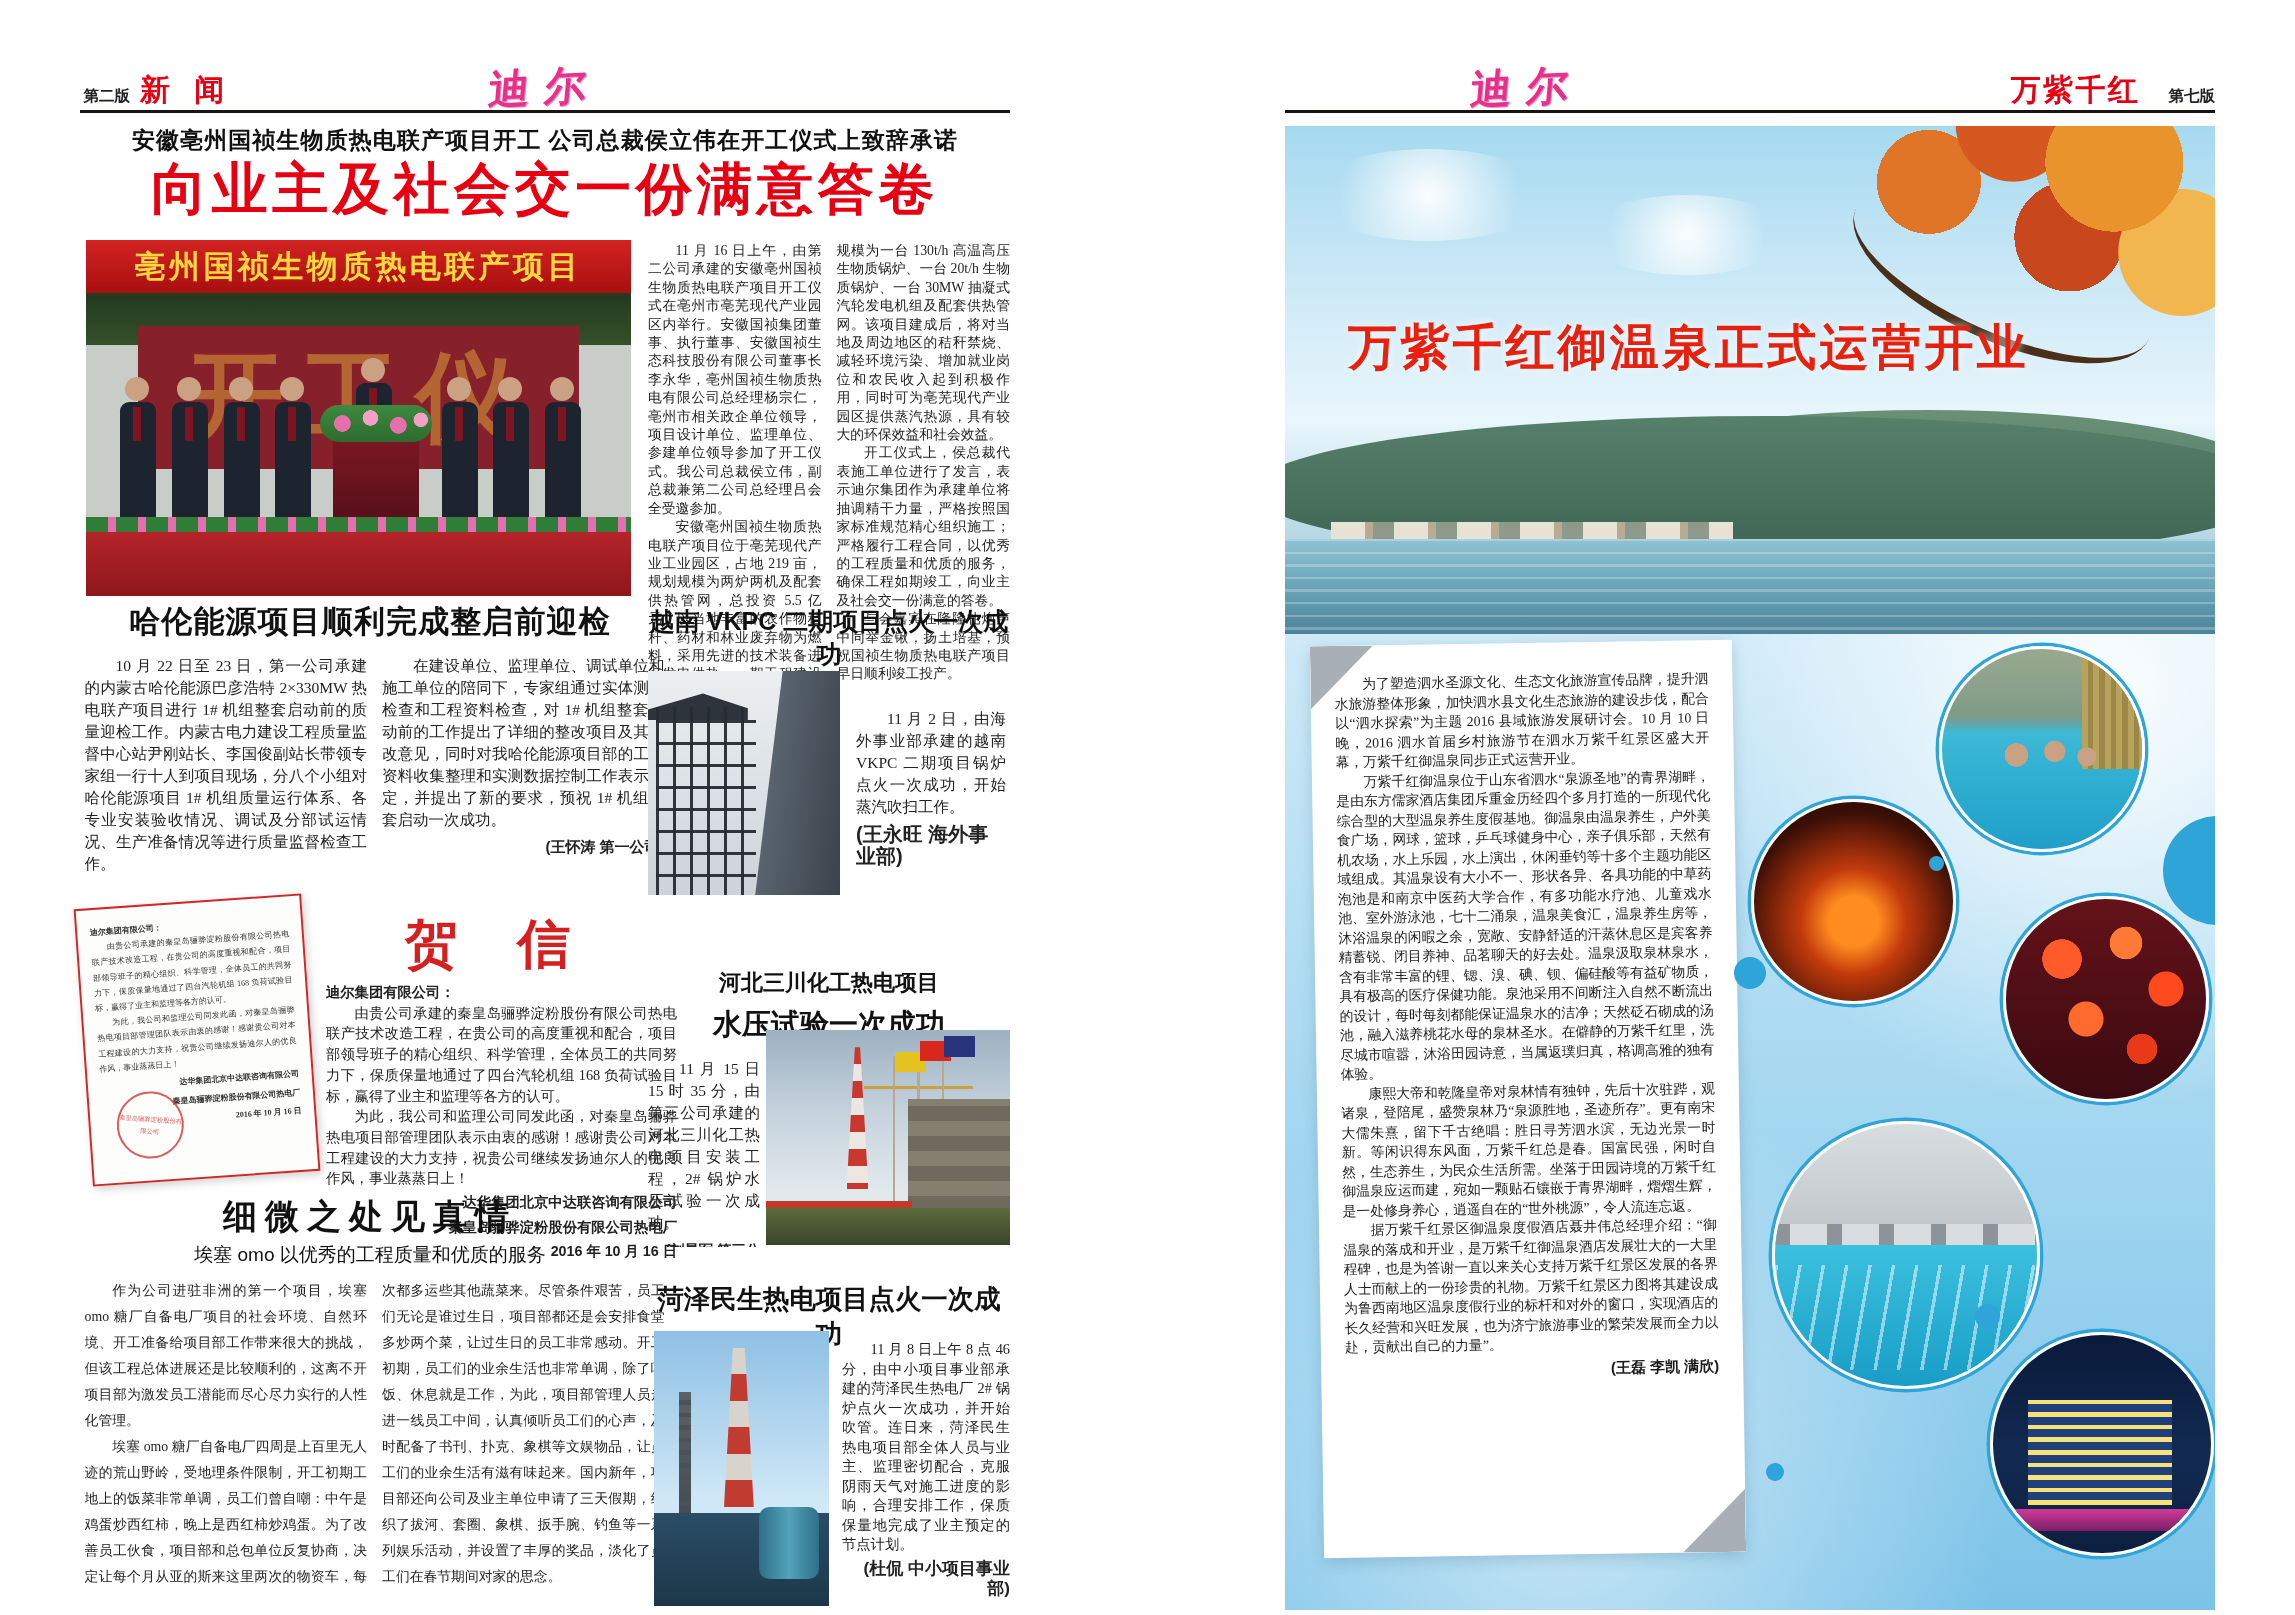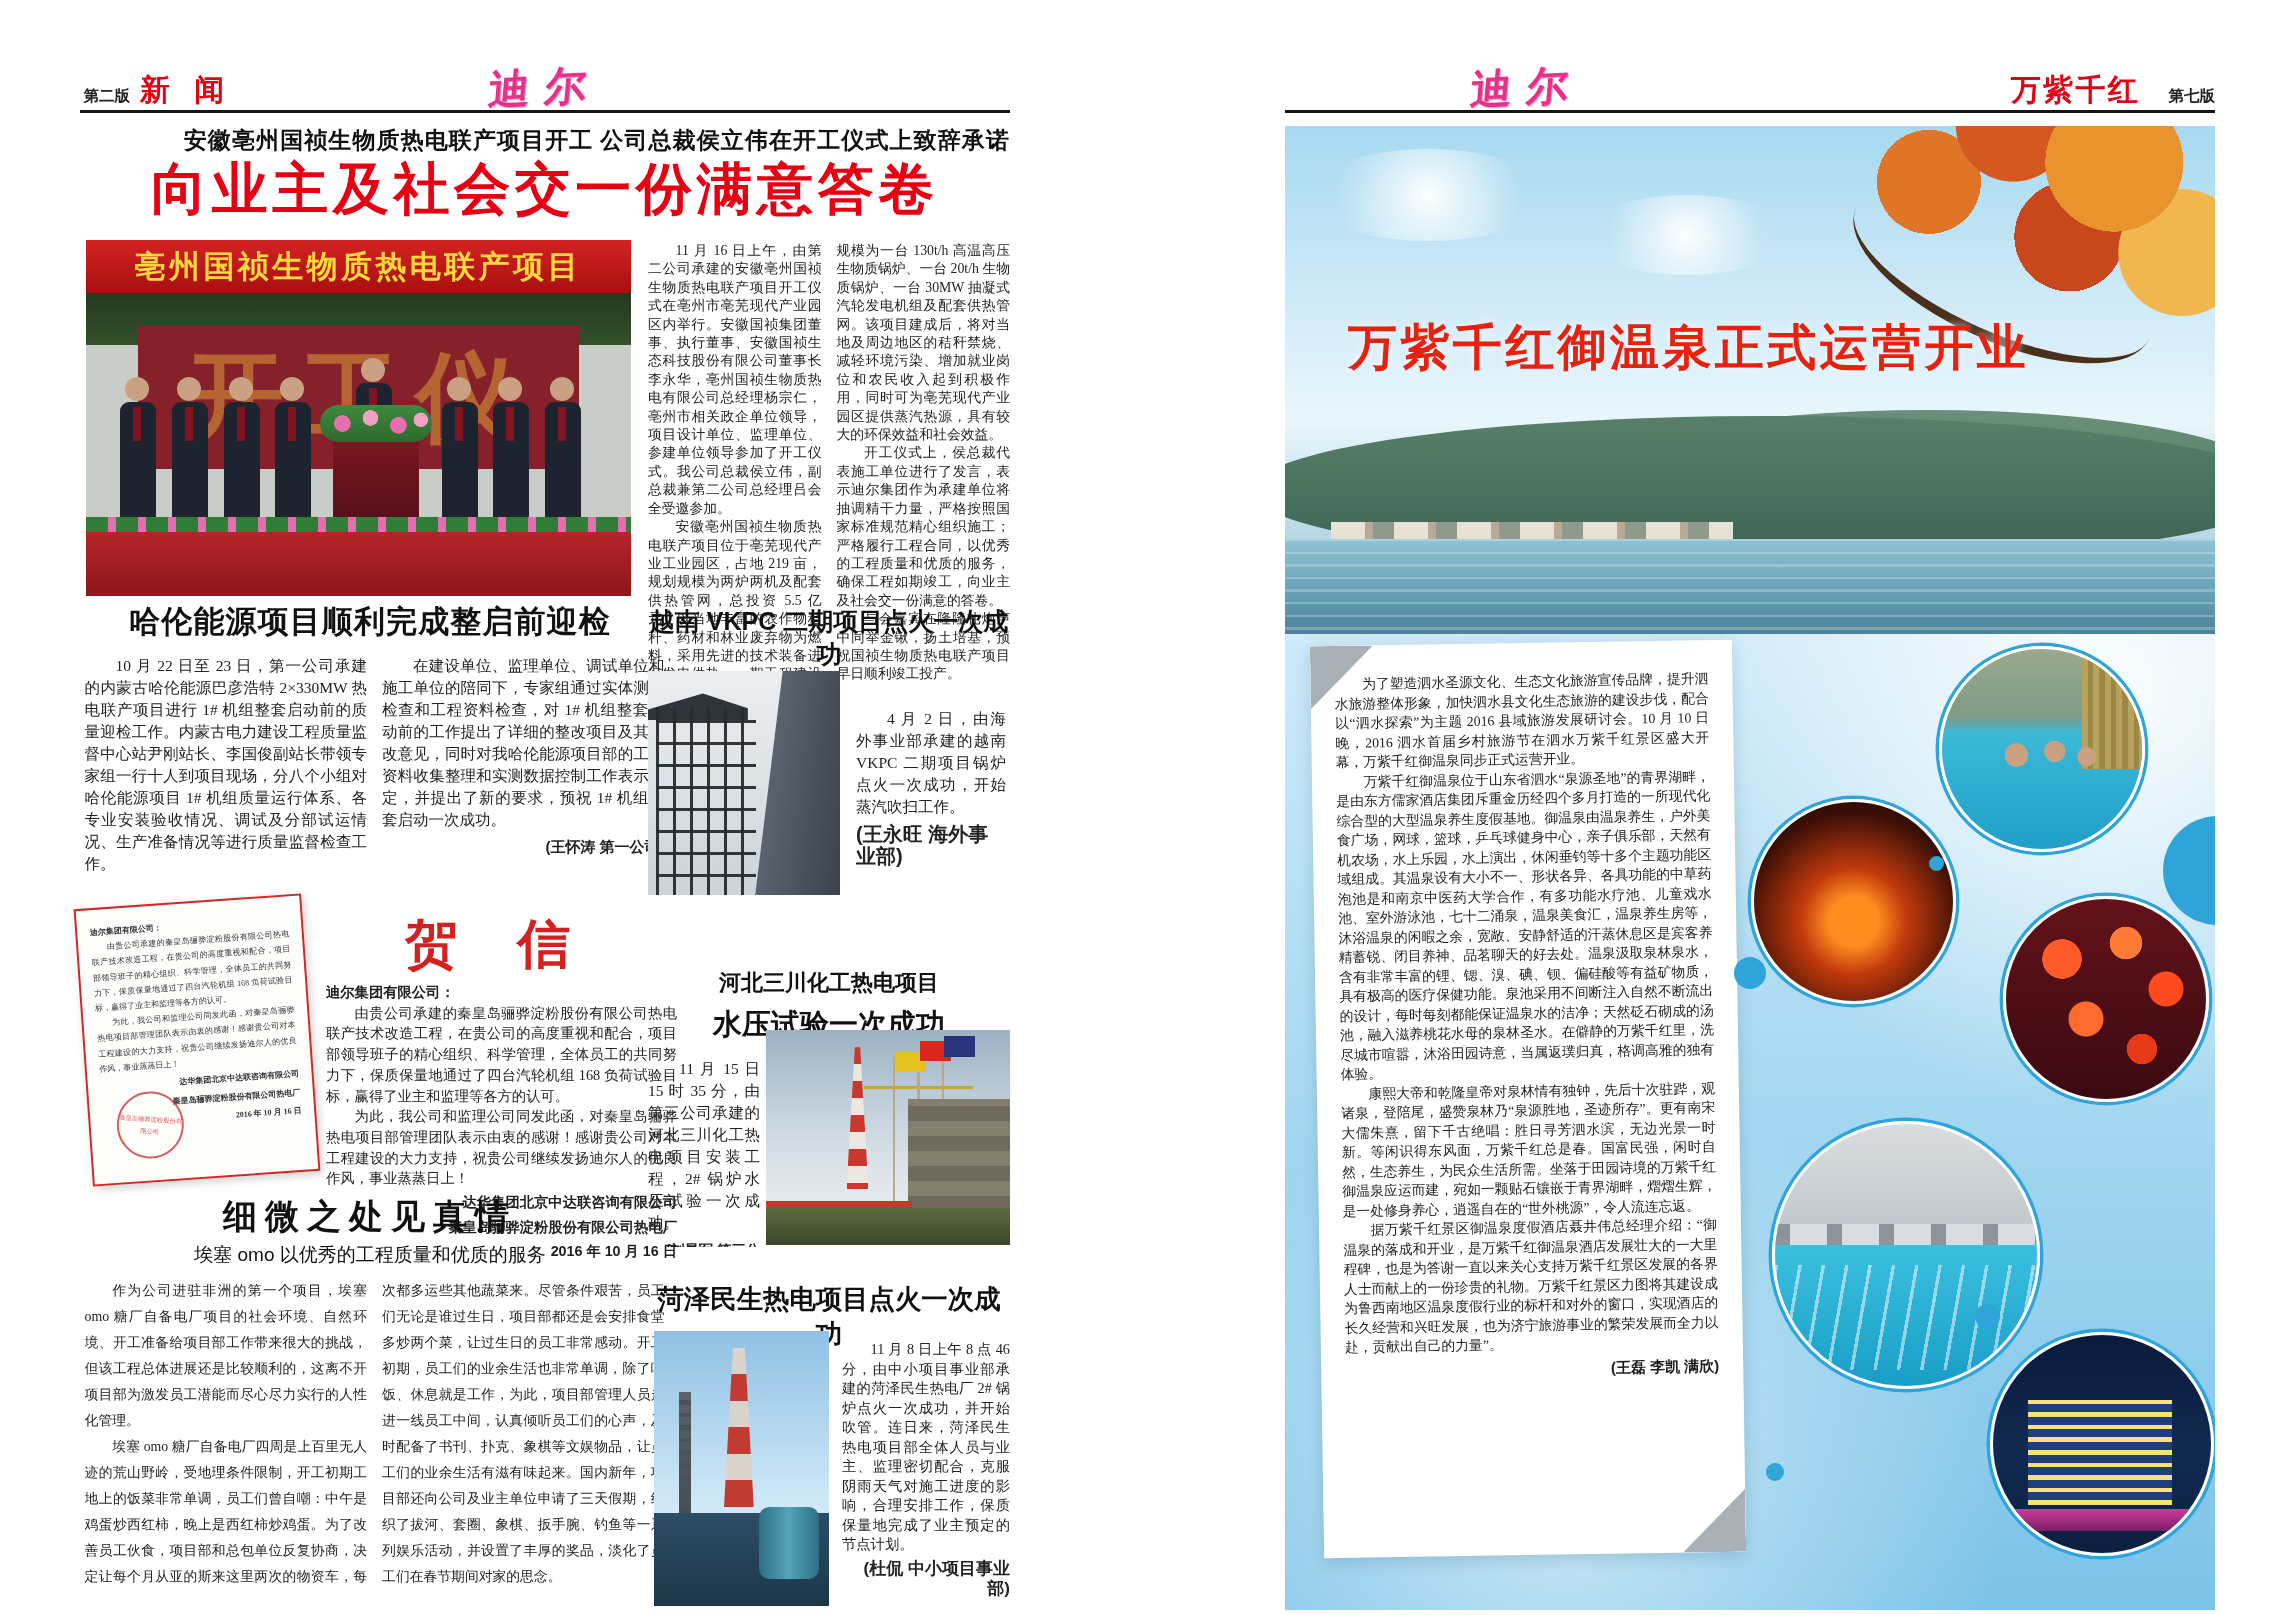--- a/index.html
+++ b/index.html
@@ -13,21 +13,21 @@
   .phead{position:absolute;top:0;left:0;width:100%;height:30px;border-bottom:3.4px solid #171412;}
   .edition{position:absolute;bottom:3.4px;font-size:15.5px;font-weight:bold;color:#222;
            font-family:"Liberation Sans",sans-serif;}
   .section-red{position:absolute;bottom:-1.1px;font-size:30px;font-weight:bold;color:#e60012;
            font-family:"Liberation Sans",sans-serif;letter-spacing:8px;}
   .masthead{position:absolute;left:50%;transform:translateX(-50%) skewX(-8deg) rotate(-3deg);
            bottom:-4.6px;font-size:41px;font-weight:bold;color:#e6308a;letter-spacing:15px;
            font-family:"DejaVu Serif",serif;text-shadow:1.1px 1.1px 0 #f08cc0;}
 
   
-  .kicker{position:absolute;top:45px;left:0;width:100%;text-align:right;font-size:23px;
+  .kicker{position:absolute;top:45px;left:0;width:100%;text-align:center;font-size:23px;
           font-weight:bold;color:#111;letter-spacing:1.1px;}
   .bigred{position:absolute;top:72px;left:0;width:100%;text-align:center;font-size:56px;
           font-weight:900;color:#e60012;font-family:Liberation Mono, monospace;letter-spacing:4.6px;}
   .h-black{font-family:"Liberation Sans",sans-serif;font-weight:bold;color:#111;text-align:center;
           position:absolute;}
   .body-txt{position:absolute;text-align:justify;color:#222;}
   .body-txt p{margin:0;text-indent:2em;}
   .col2{column-count:2;column-gap:15px;}
   .byline{font-weight:bold;text-align:right;margin-top:4.6px;font-family:"Liberation Sans",sans-serif;}
   .overflow-hide{overflow:hidden;}
@@ -242,21 +242,21 @@
       <div class="byline" style="font-size:15px;">(王怀涛  第一公司)</div>
     </div>
 
     <div class="h-black" style="left:568px;top:525px;width:362px;font-size:25px;">越南 VKPC 二期项目点火一次成功</div>
     <div class="photo-vkpc">
       <div class="vk-silo"></div>
       <div class="vk-roof"></div>
       <div class="vk-truss"></div>
     </div>
     <div class="body-txt overflow-hide" style="left:776px;top:628px;width:150px;height:189px;font-size:15.5px;line-height:22px;">
-      <p>4 月 2 日，由海外事业部承建的越南 VKPC 二期项目锅炉点火一次成功，开始蒸汽吹扫工作。</p>
+      <p>11 月 2 日，由海外事业部承建的越南 VKPC 二期项目锅炉点火一次成功，开始蒸汽吹扫工作。</p>
       <div class="byline" style="font-size:20px;text-align:left;">(王永旺  海外事业部)</div>
     </div>
 
     <div class="letter-scan">
       <div class="sal">迪尔集团有限公司：</div>
       <p>由贵公司承建的秦皇岛骊骅淀粉股份有限公司热电联产技术改造工程，在贵公司的高度重视和配合，项目部领导班子的精心组织、科学管理，全体员工的共同努力下，保质保量地通过了四台汽轮机组 168 负荷试验目标，赢得了业主和监理等各方的认可。</p>
       <p>为此，我公司和监理公司同发此函，对秦皇岛骊骅热电项目部管理团队表示由衷的感谢！感谢贵公司对本工程建设的大力支持，祝贵公司继续发扬迪尔人的优良作风，事业蒸蒸日上！</p>
       <div class="sig">达华集团北京中达联咨询有限公司</div>
       <div class="sig">秦皇岛骊骅淀粉股份有限公司热电厂</div>
       <div class="sig">2016 年 10 月 16 日</div>

